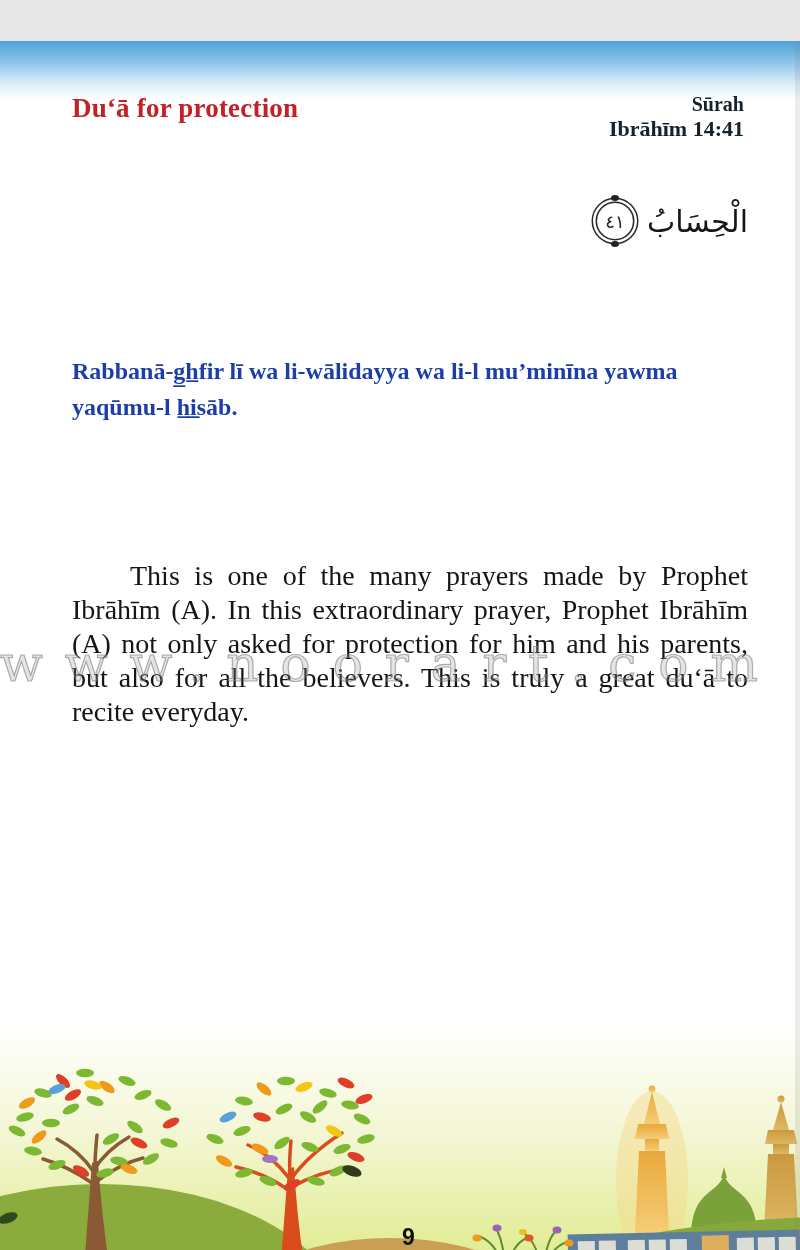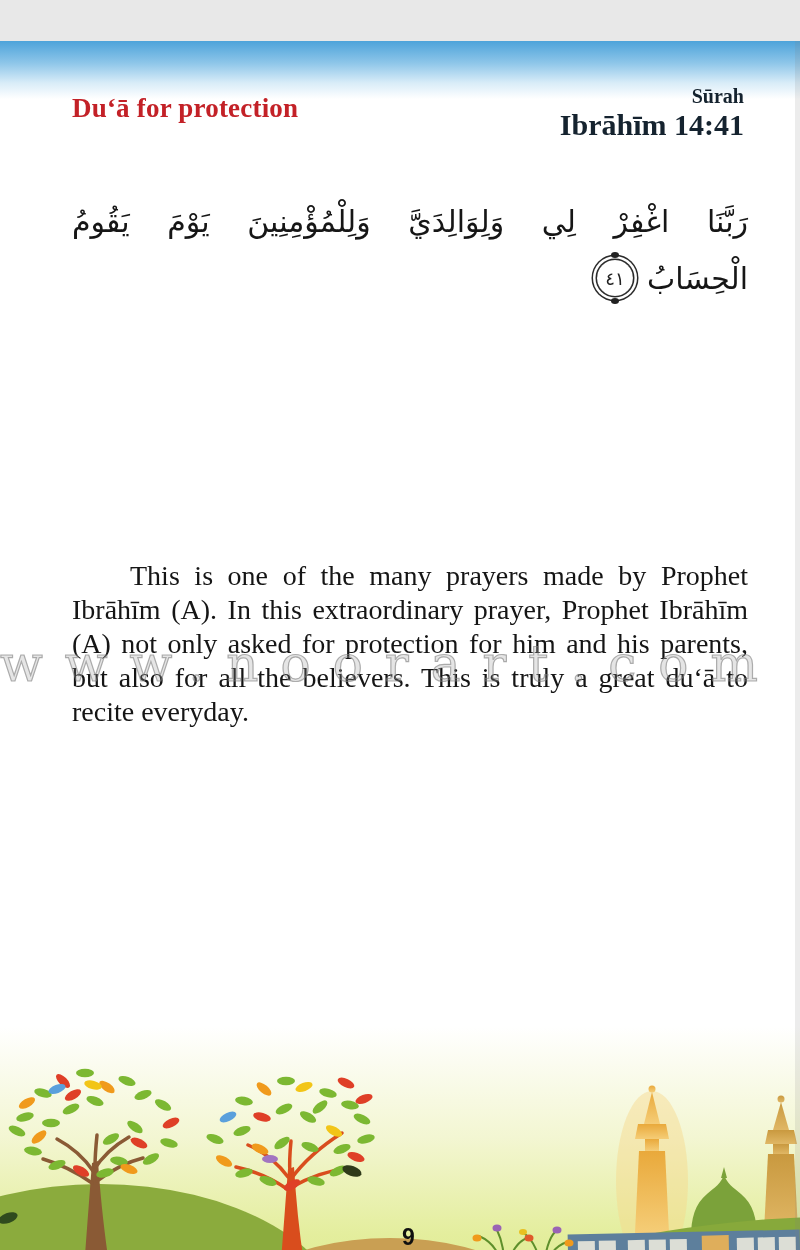--- a/index.html
+++ b/index.html
@@ -4,23 +4,23 @@
 <style>
   html,body{margin:0;padding:0;background:#e8e8e8;}
   .page{position:relative;width:800px;height:1250px;background:#ffffff;overflow:hidden;
         font-family:"Liberation Serif",serif;margin-top:41px;}
   .top-band{position:absolute;left:0;top:0;width:800px;height:58px;
         background:linear-gradient(180deg,#4da3da 0%,#8ec6e9 38%,#d8ecf8 72%,#ffffff 100%);}
   .edge-shade{position:absolute;right:0;top:0;width:5px;height:1250px;background:rgba(125,125,125,.15);}
 
   .title{position:absolute;left:72px;top:52px;margin:0;font-size:27px;font-weight:bold;
         color:#c32127;letter-spacing:.2px;}
-  .surah-ref{position:absolute;right:56px;top:44px;text-align:right;color:#15232f;line-height:1.15;}
+  .surah-ref{position:absolute;right:56px;top:52px;text-align:right;color:#15232f;line-height:1.15;}
   .surah-l1{font-size:20px;font-weight:bold;}
-  .surah-l2{font-size:30px;font-weight:bold;}
+  .surah-l2{font-size:22px;font-weight:bold;}
 
   .arabic{position:absolute;left:72px;top:152px;width:676px;direction:rtl;color:#161616;
         font-family:"DejaVu Sans",sans-serif;}
   .ar-l1{font-size:30px;line-height:1.9;text-align:justify;text-align-last:justify;}
   .ar-l2{margin-top:10px;display:flex;direction:rtl;align-items:center;gap:14px;font-size:30px;}
   .medallion{position:relative;display:inline-flex;align-items:center;justify-content:center;
         width:36px;height:36px;border-radius:50%;font-size:18px;color:#222;
         box-shadow:0 0 0 1.5px #2a2a2a, 0 0 0 4px #ffffff, 0 0 0 5.5px #2a2a2a;}
   .medallion::before,.medallion::after{content:"";position:absolute;left:50%;transform:translateX(-50%);
         width:8px;height:6px;background:#222;border-radius:50%;}
@@ -50,29 +50,29 @@
   <div class="top-band"></div>
 
   <h1 class="title">Du‘ā for protection</h1>
 
   <div class="surah-ref">
     <div class="surah-l1">Sūrah</div>
     <div class="surah-l2">Ibrāhīm 14:41</div>
   </div>
 
   <div class="arabic">
-    <div class="ar-l1">رَبَّنَا اغْفِرْ لِي وَلِوَالِدَيَّ وَلِلْمُؤْمِنِينَ يَوْمَ يَقُومُ</div>
     <div class="ar-l2">
       <span>الْحِسَابُ</span>
       <span class="medallion">
         <span>٤١</span>
       </span>
     </div>
   </div>
 
+  <p class="translit">Rabbanā-g̲h̲fir lī wa li-wālidayya wa li-l mu’minīna yawma yaqūmu-l h̲i̲sāb.</p>
 
 
   <p class="body-par">This is one of the many prayers made by Prophet Ibrāhīm (A). In this extraordinary prayer, Prophet Ibrāhīm (A) not only asked for protection for him and his parents, but also for all the believers. This is truly a great du‘ā to recite everyday.</p>
 
   <div class="watermark">www.noorart.com</div>
 
   <div class="illustration">
     <svg width="800" height="265" viewBox="0 0 800 265">
       <defs>
         <linearGradient id="sky" x1="0" y1="0" x2="0" y2="1">

